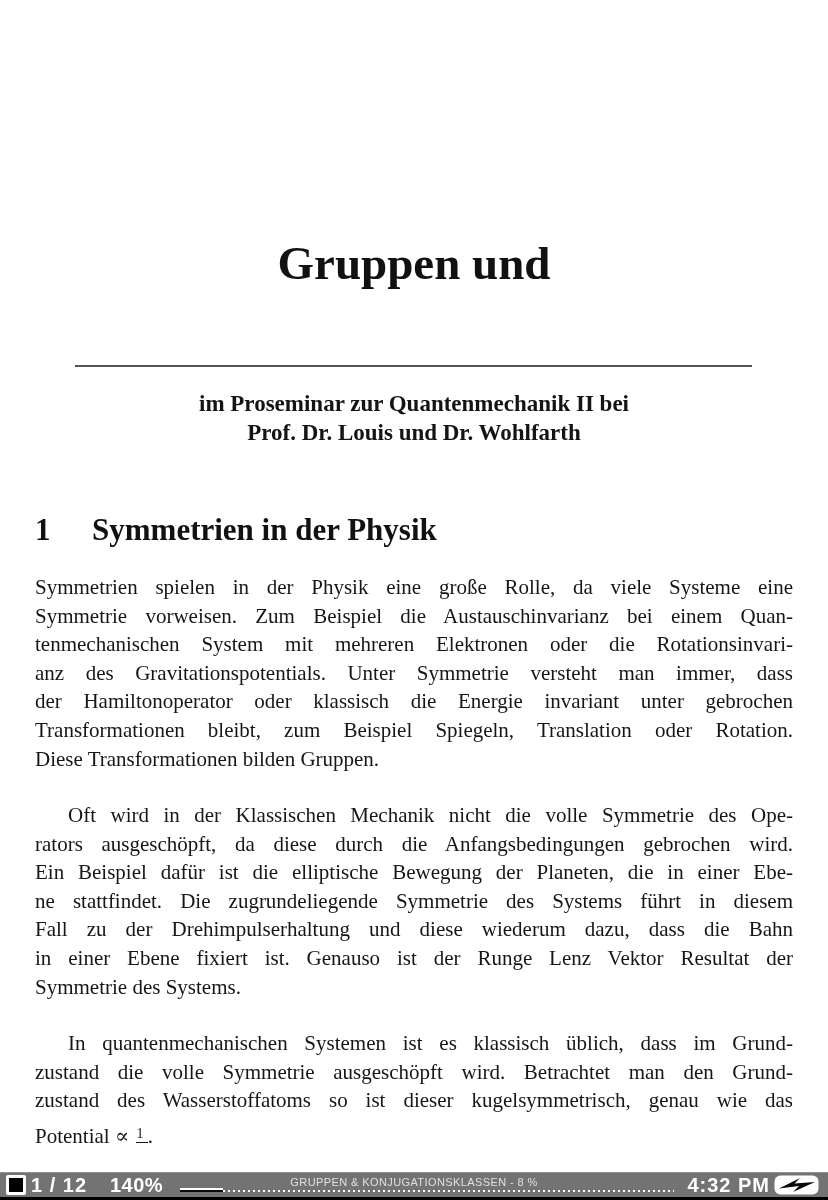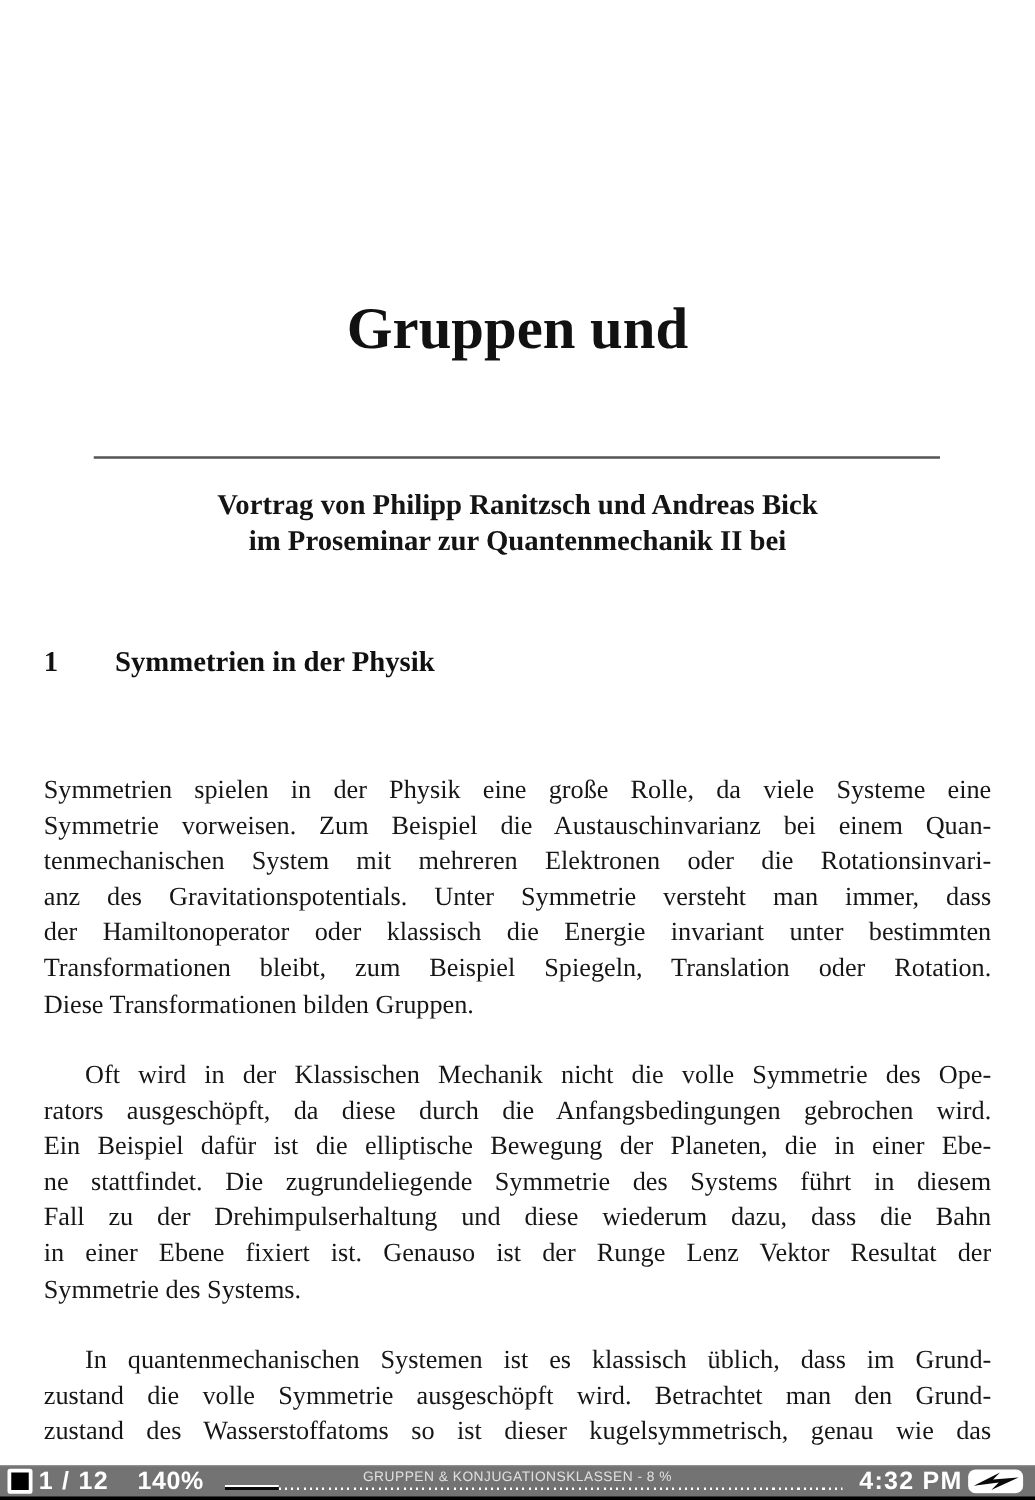--- a/index.html
+++ b/index.html
@@ -15,26 +15,26 @@
   .title-rule{
     position:absolute;top:365px;left:75px;width:677px;height:0;
     border-top:2px solid #555;
   }
   .subtitle-block{
     position:absolute;top:389px;left:0;right:0;text-align:center;
     font-weight:700;font-size:23px;line-height:29px;color:#141414;
   }
   .section-heading{
     position:absolute;top:511px;left:35px;right:35px;
-    font-weight:700;font-size:23px;line-height:38px;color:#111;
+    font-weight:700;font-size:31px;line-height:38px;color:#111;
   }
   .sec-num{display:inline-block;min-width:57px;}
   .para{
     position:absolute;left:35px;width:758px;
-    font-size:21px;line-height:28.6px;margin-top:44px;
+    font-size:21px;line-height:28.6px;
   }
   #para1{top:573px;}
   #para2{top:801px;}
   #para3{top:1029px;}
   .para .line{
     height:28.6px;overflow:hidden;
     text-align:justify;text-align-last:justify;
   }
   .para .lastline{text-align-last:left;}
   .para.indent .line:first-child{text-indent:33px;}
@@ -86,34 +86,34 @@
 </head>
 <body>
 
 <div class="title-block">
     <div class="line">Gruppen und</div>
   </div>
 
 <div class="title-rule"></div>
 
 <div class="subtitle-block">
-    <div class="line">Vortrag von Philipp Ranitzsch und Andreas Bick</div>
     <div class="line">im Proseminar zur Quantenmechanik II bei</div>
+    <div class="line lastline">Prof. Dr. Louis und Dr. Wohlfarth</div>
   </div>
 
 <div class="section-heading">
   <span class="sec-num">1</span><span>Symmetrien in der Physik</span>
 </div>
 
 <div class="para" id="para1">
     <div class="line">Symmetrien spielen in der Physik eine große Rolle, da viele Systeme eine</div>
     <div class="line">Symmetrie vorweisen. Zum Beispiel die Austauschinvarianz bei einem Quan-</div>
     <div class="line">tenmechanischen System mit mehreren Elektronen oder die Rotationsinvari-</div>
     <div class="line">anz des Gravitationspotentials. Unter Symmetrie versteht man immer, dass</div>
-    <div class="line">der Hamiltonoperator oder klassisch die Energie invariant unter bestimmten</div>
+    <div class="line">der Hamiltonoperator oder klassisch die Energie invariant unter gebrochen</div>
     <div class="line">Transformationen bleibt, zum Beispiel Spiegeln, Translation oder Rotation.</div>
     <div class="line lastline">Diese Transformationen bilden Gruppen.</div>
   </div>
 
 <div class="para indent" id="para2">
     <div class="line">Oft wird in der Klassischen Mechanik nicht die volle Symmetrie des Ope-</div>
     <div class="line">rators ausgeschöpft, da diese durch die Anfangsbedingungen gebrochen wird.</div>
     <div class="line">Ein Beispiel dafür ist die elliptische Bewegung der Planeten, die in einer Ebe-</div>
     <div class="line">ne stattfindet. Die zugrundeliegende Symmetrie des Systems führt in diesem</div>
     <div class="line">Fall zu der Drehimpulserhaltung und diese wiederum dazu, dass die Bahn</div>

